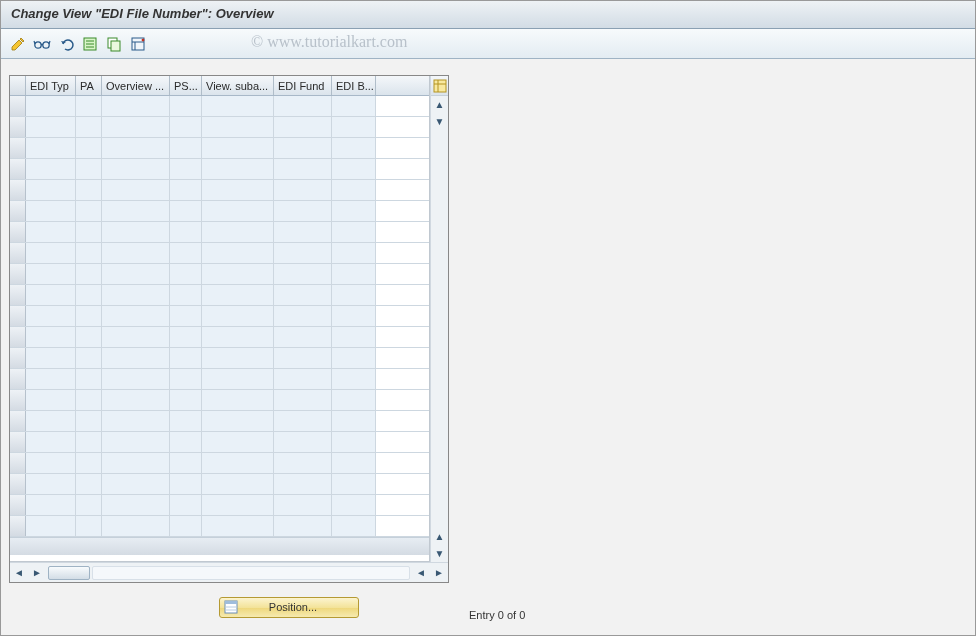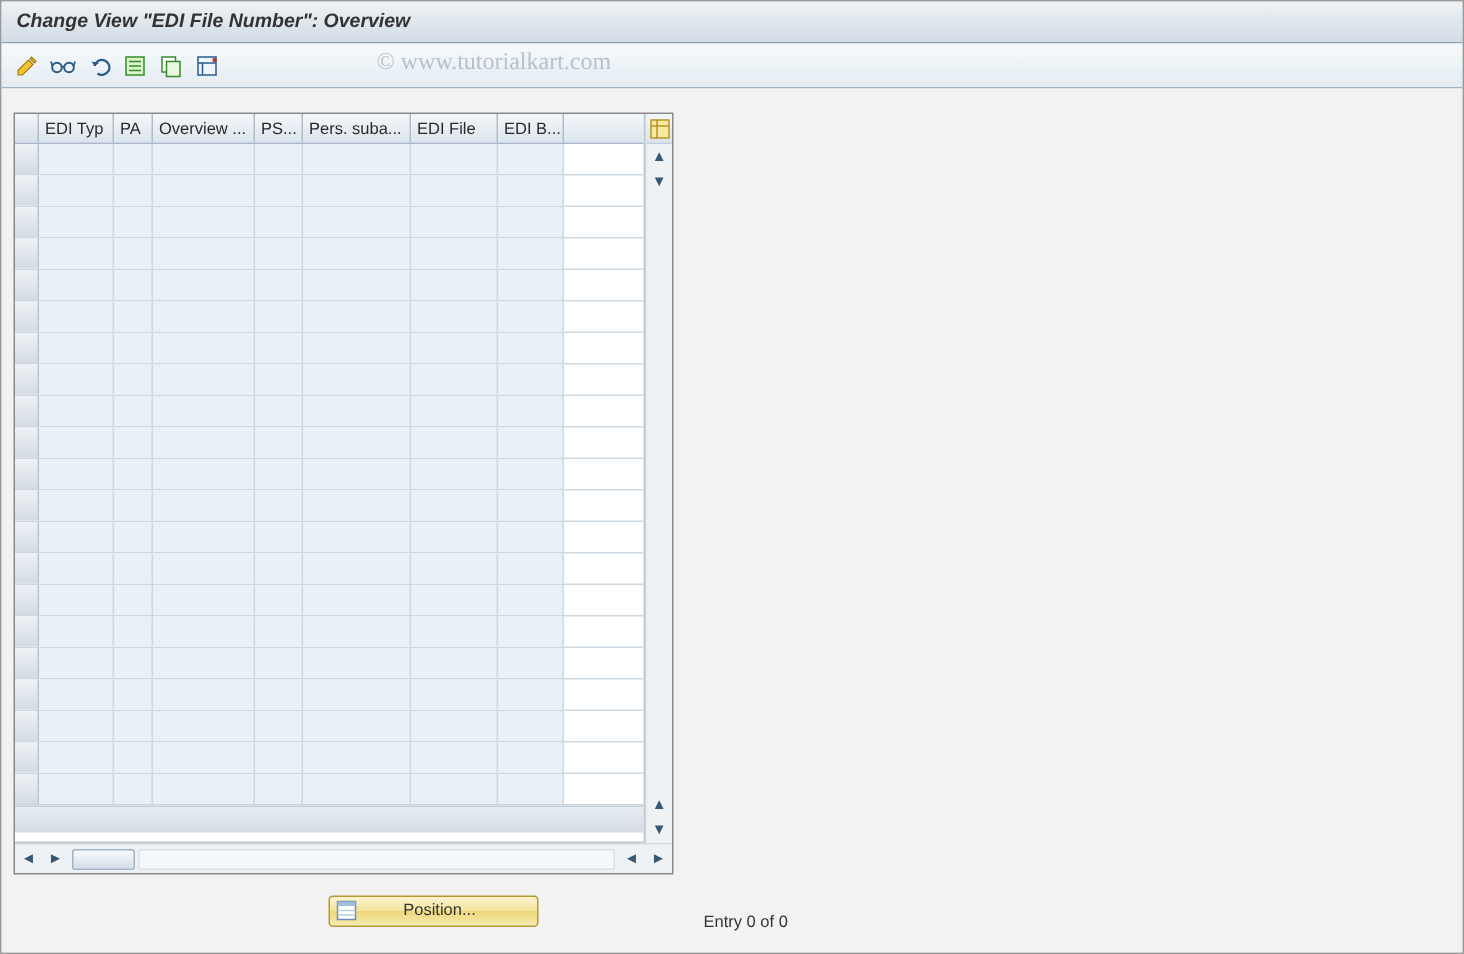--- a/index.html
+++ b/index.html
@@ -243,22 +243,22 @@
 <div class="main-area">
   <div class="table-container">
     <div class="table-scroll-wrap">
       <div class="table-grid">
         <div class="thead">
           <div class="th rowhdr"></div>
           <div class="th col-w0">EDI Typ</div>
           <div class="th col-w1">PA</div>
           <div class="th col-w2">Overview ...</div>
           <div class="th col-w3">PS...</div>
-          <div class="th col-w4">Pers. suba...</div>
-          <div class="th col-w5">EDI File</div>
+          <div class="th col-w4">View. suba...</div>
+          <div class="th col-w5">EDI Fund</div>
           <div class="th col-w6">EDI B...</div>
         </div>
         <div class="tbody" id="tbody">
             <div class="tr">
               <div class="td rowhdr"></div>
               <div class="td col-w0"></div>
               <div class="td col-w1"></div>
               <div class="td col-w2"></div>
               <div class="td col-w3"></div>
               <div class="td col-w4"></div>

